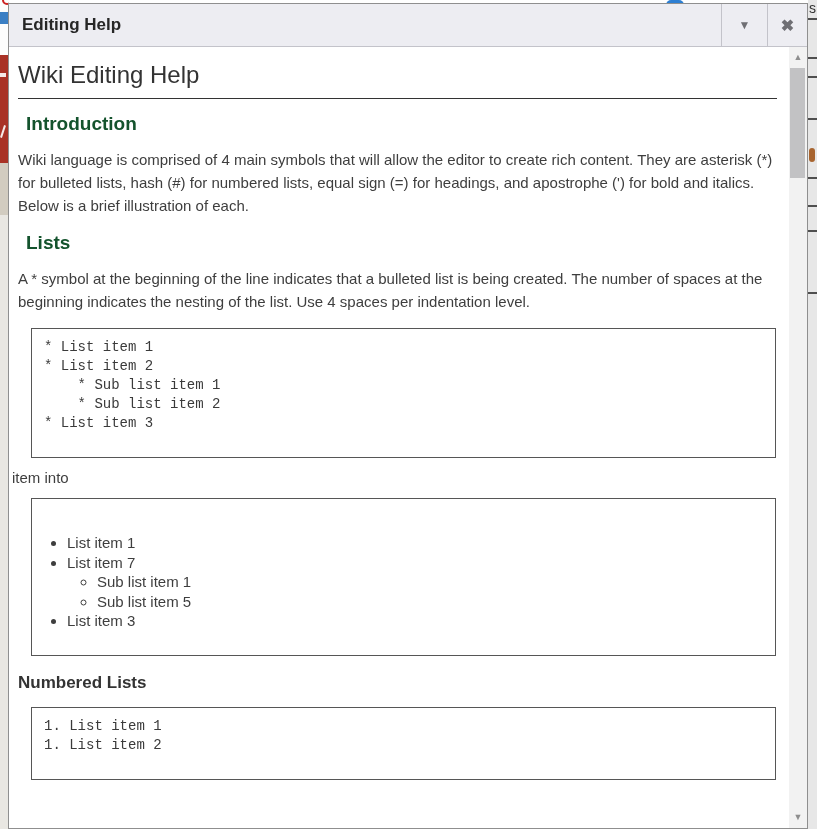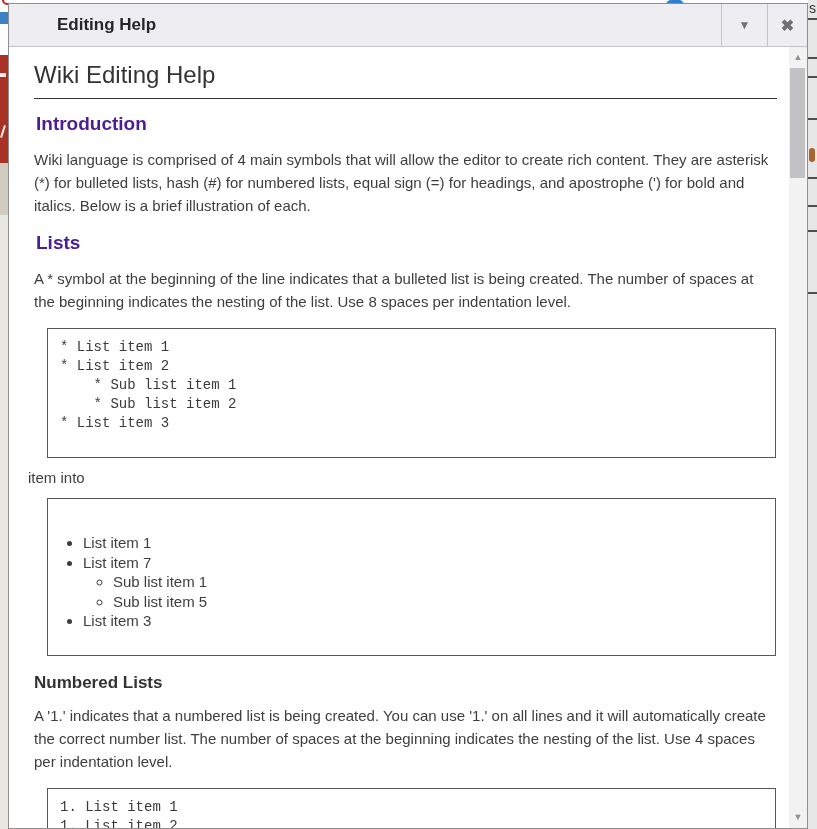--- a/index.html
+++ b/index.html
@@ -34,44 +34,44 @@
   .bg-top-blue { position:absolute; left:666px; top:0; width:18px; height:5px;
                  background:#2d7fd3; border-radius:9px 9px 0 0; z-index:0; }
 
   
   .dialog {
     position:absolute; left:8px; top:3px; width:800px; height:826px;
     background:#ffffff; border:1px solid #8f8f8f; z-index:1;
   }
   .titlebar {
     height:43px; background:#ededf2; border-bottom:1px solid #c3c3ca;
-    display:flex; align-items:stretch;padding-left:35px;
+    display:flex; align-items:stretch;
   }
   .tb-title {
     flex:1; font-size:17px; font-weight:bold; color:#262626;
     line-height:42px; padding-left:13px;
     white-space:nowrap; overflow:hidden;
   }
   .tb-btn {
     border-left:1px solid #c3c3ca; display:flex; align-items:center;
     justify-content:center; color:#6f6f74; cursor:pointer; user-select:none;
   }
   .btn-collapse { width:46px; font-size:12px; }
   .btn-close    { width:40px; font-size:16px; font-weight:bold; }
 
   .content-wrap { position:absolute; top:43px; left:0; right:0; bottom:0; background:#fff; }
   .content {
     position:absolute; top:0; left:0; right:18px; bottom:0;
-    padding:0 12px 0 19px; overflow:hidden;
+    padding:0 12px 0 3px; overflow:hidden;
     color:#3e3e3e; font-size:15px;
   }
 
   .content h1 { font-size:24px; font-weight:400; color:#333; margin:14px 0 0 6px; line-height:28px; }
   .h1-rule { border:none; border-top:1px solid #333; margin:9px 0 0 6px; }
-  .content h2 { font-size:19px; font-weight:bold; color:#4c1d95; margin:14px 0 13px 8px; }
+  .content h2 { font-size:19px; font-weight:bold; color:#14532d; margin:14px 0 13px 14px; }
   .content h3 { font-size:17px; font-weight:bold; color:#333; margin:15px 0 11px 6px; }
   .content p  { margin:0 0 15px 6px; line-height:23px; }
 
   .content pre {
     font-family:"Liberation Mono","DejaVu Sans Mono",monospace;
     font-size:14px; line-height:19px; color:#3a3a3a;
     border:1px solid #565656; margin:14px 1px 10px 19px;
     padding:9px 12px 24px 12px; white-space:pre; overflow:hidden;
   }
   .turns-into { margin:0 0 10px 0; line-height:20px; }
@@ -134,21 +134,21 @@
   <div class="content-wrap">
     <div class="content">
       <h1>Wiki Editing Help</h1>
       <hr class="h1-rule">
 
       <h2>Introduction</h2>
       <p>Wiki language is comprised of 4 main symbols that will allow the editor to create rich content. They are asterisk (*) for bulleted lists, hash (#) for numbered lists, equal sign (=) for headings, and apostrophe (') for bold and italics. Below is a brief illustration of each.</p>
 
       <h2>Lists</h2>
 
-      <p>A * symbol at the beginning of the line indicates that a bulleted list is being created. The number of spaces at the beginning indicates the nesting of the list. Use 8 spaces per indentation level.</p>
+      <p>A * symbol at the beginning of the line indicates that a bulleted list is being created. The number of spaces at the beginning indicates the nesting of the list. Use 4 spaces per indentation level.</p>
 
       <pre>* List item 1
 * List item 2
     * Sub list item 1
     * Sub list item 2
 * List item 3</pre>
 
       <div class="turns-into">item into</div>
 
       <div class="result-box">
@@ -158,21 +158,20 @@
             <ul>
               <li><span>Sub list item 1</span></li>
               <li><span>Sub list item 5</span></li>
             </ul>
           </li>
           <li><span>List item 3</span></li>
         </ul>
       </div>
 
       <h3>Numbered Lists</h3>
-      <p>A '1.' indicates that a numbered list is being created. You can use '1.' on all lines and it will automatically create the correct number list. The number of spaces at the beginning indicates the nesting of the list. Use 4 spaces per indentation level.</p>
 
       <pre>1. List item 1
 1. List item 2</pre>
     </div>
 
     <div class="scrollbar">
       <div class="sb-btn sb-up">
         <span>▲</span>
       </div>
       <div class="sb-thumb"></div>

